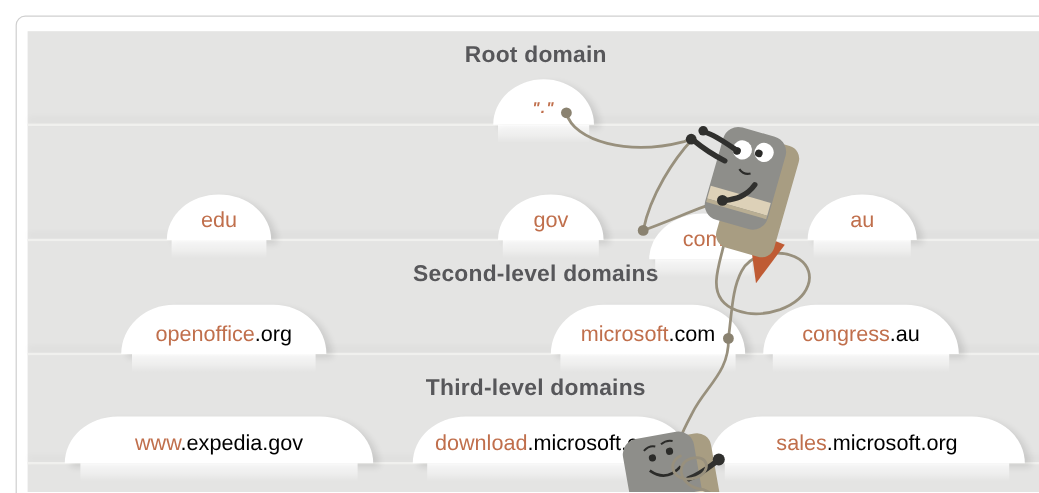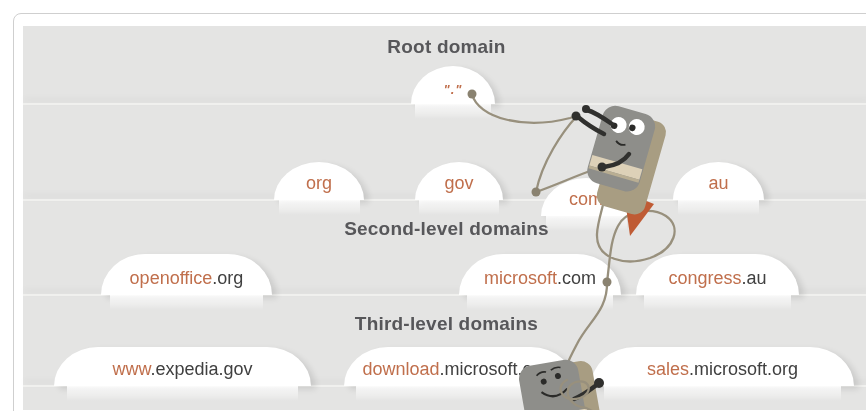--- a/index.html
+++ b/index.html
@@ -21,21 +21,21 @@
     font-size:18px;line-height:1;padding-bottom:0;
   }
   .dome .lbl{padding-bottom:8px;white-space:nowrap;}
   .dome::after{ 
     content:"";position:absolute;left:5%;right:5%;top:100%;height:15px;
     background:linear-gradient(to bottom,rgba(255,255,255,.9),rgba(255,255,255,0));
   }
   .half{border-radius:50% 50% 0 0 / 100% 100% 0 0;}
   .arch{border-radius:44px 44px 0 0 / 100% 100% 0 0;}
   .hl{color:#c06f4c;}
-  .rest{color:#404040;}
+  .rest{color:#000000;}
   .root-lbl{font-size:13px;font-weight:700;font-style:italic;color:#c06f4c;letter-spacing:1px;padding-bottom:10px;}
   .overlay{position:absolute;left:9px;top:12px;width:847px;height:384px;z-index:3;pointer-events:none;}
 </style>
 </head>
 <body>
 
 <div class="frame">
   <div class="canvas"></div>
 
   <div class="divider" style="left:9px;width:847px;top:89px"></div>
@@ -44,22 +44,22 @@
   <div class="divider" style="left:9px;width:847px;top:371px"></div>
 
   <div class="heading" style="top:22px">Root domain</div>
   <div class="heading" style="top:299px">Third-level domains</div>
   <div class="heading" style="top:204px">Second-level domains</div>
 
   <div class="dome half" style="left:397px;top:52px;width:84px;height:38px">
     <span class="lbl root-lbl">"."</span>
   </div>
 
-  <div class="dome half" style="left:260px;top:148px;width:90px;height:38px">
-    <span class="lbl"><span class="hl">org</span><span class="rest"></span></span>
+  <div class="dome half" style="left:125px;top:148px;width:87px;height:38px">
+    <span class="lbl"><span class="hl">edu</span><span class="rest"></span></span>
   </div>
   <div class="dome half" style="left:401px;top:148px;width:88px;height:38px">
     <span class="lbl"><span class="hl">gov</span><span class="rest"></span></span>
   </div>
   <div class="dome half" style="left:527px;top:164px;width:90px;height:38px">
     <span class="lbl"><span class="hl">com</span><span class="rest"></span></span>
   </div>
   <div class="dome half" style="left:659px;top:148px;width:91px;height:38px">
     <span class="lbl"><span class="hl">au</span><span class="rest"></span></span>
   </div>

